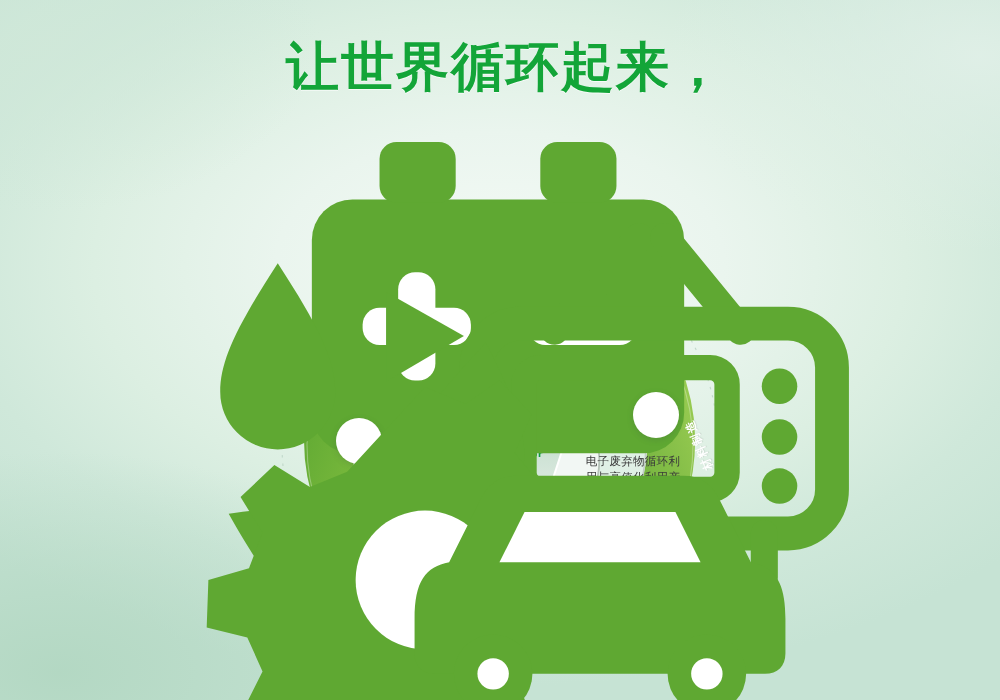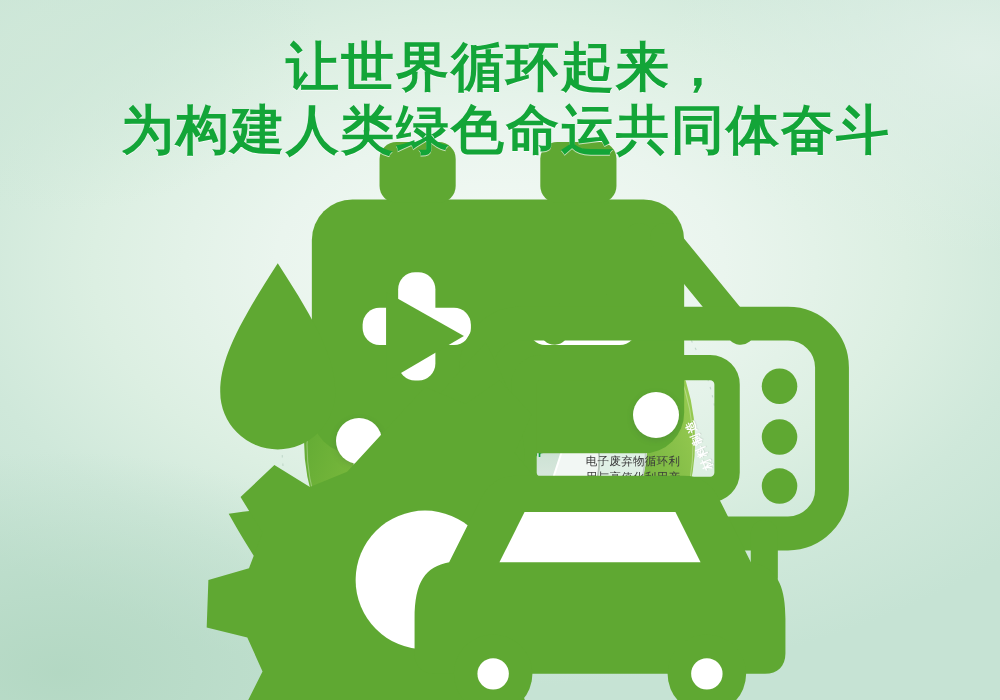--- a/index.html
+++ b/index.html
@@ -104,21 +104,20 @@
 </style>
 </head>
 <body>
 
 <div class="bg-tint a"></div>
 <div class="bg-tint b"></div>
 <div class="bg-tint c"></div>
 
 <div class="headline">
   <span class="line line1">让世界循环起来，</span>
-  <span class="line line2">为构建人类绿色命运共同体奋斗</span>
 </div>
 
 <div class="diagram">
 
   <svg viewBox="0 0 440 460">
     <defs>
       <linearGradient id="gOuterA" x1="0" y1="0" x2="1" y2="1">
         <stop offset="0%" stop-color="#9ccf4e"></stop>
         <stop offset="100%" stop-color="#5aa832"></stop>
       </linearGradient>

